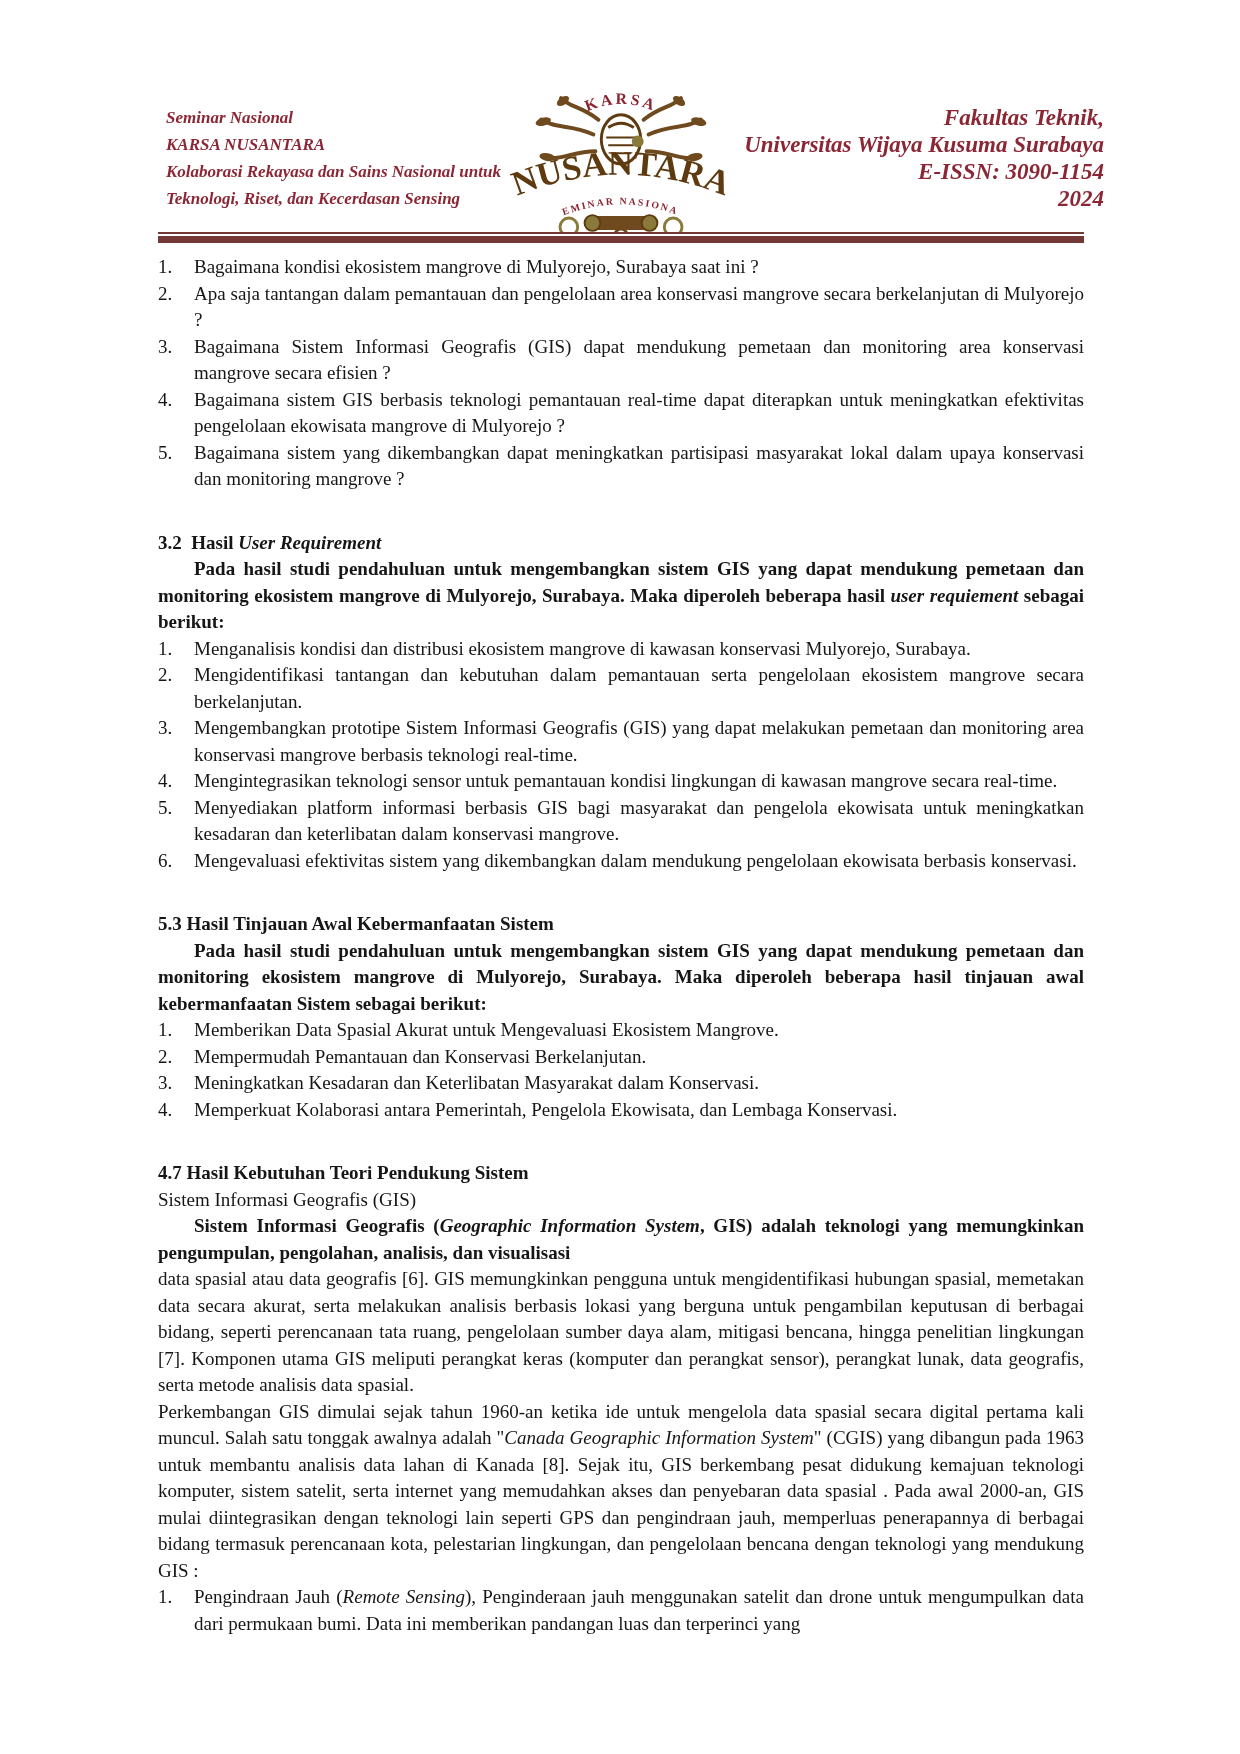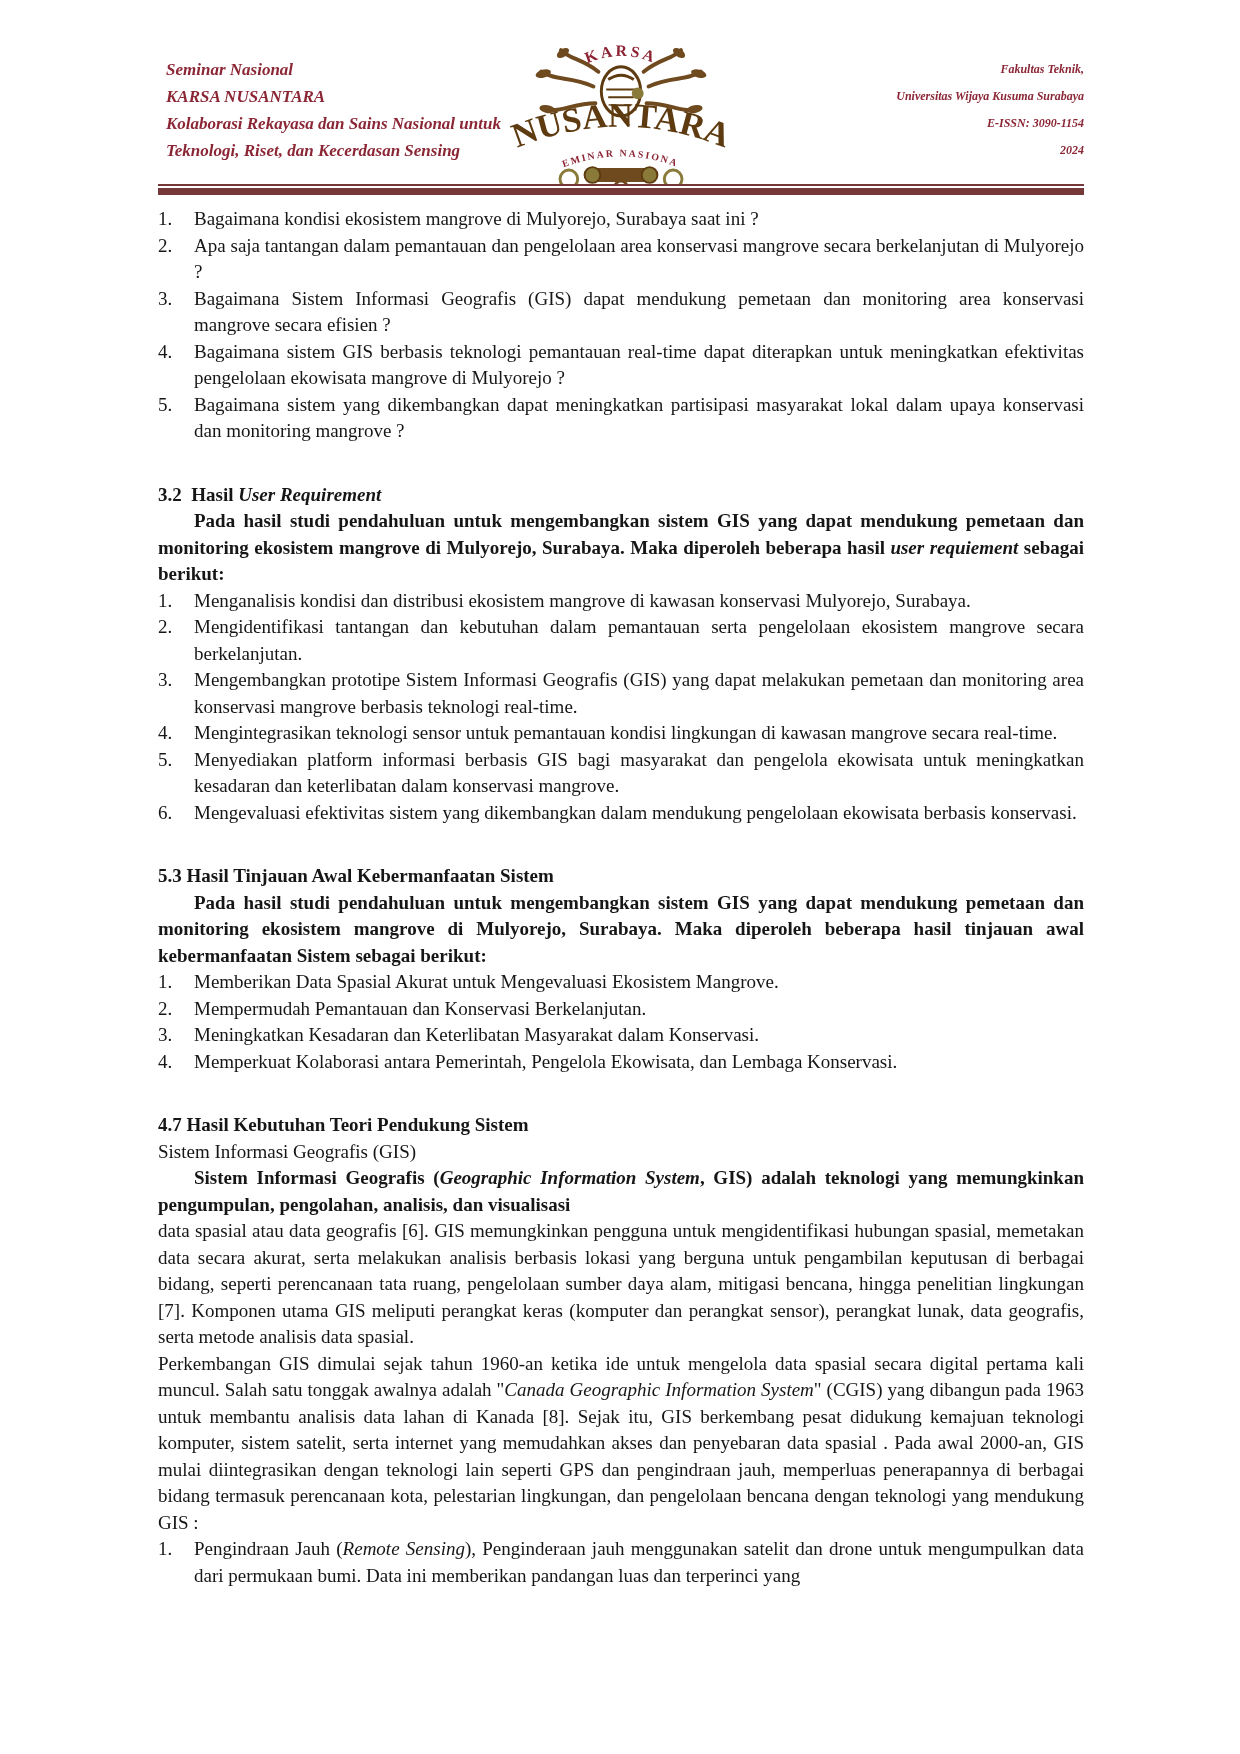--- a/index.html
+++ b/index.html
@@ -1,23 +1,23 @@
 <!DOCTYPE html>
 <html><head>
 <meta charset="utf-8">
 <style>
   html,body{margin:0;padding:0;background:#ffffff;}
   .page{position:relative;width:1240px;height:1612px;background:#fff;overflow:hidden;
-        font-family:"Liberation Serif", serif;color:#161616;}
+        font-family:"Liberation Serif", serif;color:#161616;margin-top:48px;}
 
   
   .hdr-left{position:absolute;left:166px;top:56px;width:360px;
             font-size:17px;line-height:27px;font-weight:bold;font-style:italic;color:#8B2635;}
-  .hdr-right{position:absolute;left:664px;top:56px;width:420px;text-align:right;
-             font-size:12px;line-height:27px;font-weight:bold;font-style:italic;color:#8B2635;}
+  .hdr-right{position:absolute;left:684px;top:56px;width:420px;text-align:right;
+             font-size:23px;line-height:27px;font-weight:bold;font-style:italic;color:#8B2635;}
   .hdr-line{white-space:nowrap;}
   .logo{position:absolute;left:498px;top:30px;width:246px;height:168px;}
 
   
   .rule{position:absolute;left:158px;top:184px;width:926px;}
   .rule .thin{height:2px;background:#753838;}
   .rule .gap{height:2px;background:#fff;}
   .rule .thick{height:7px;background:#753838;}
 
   

